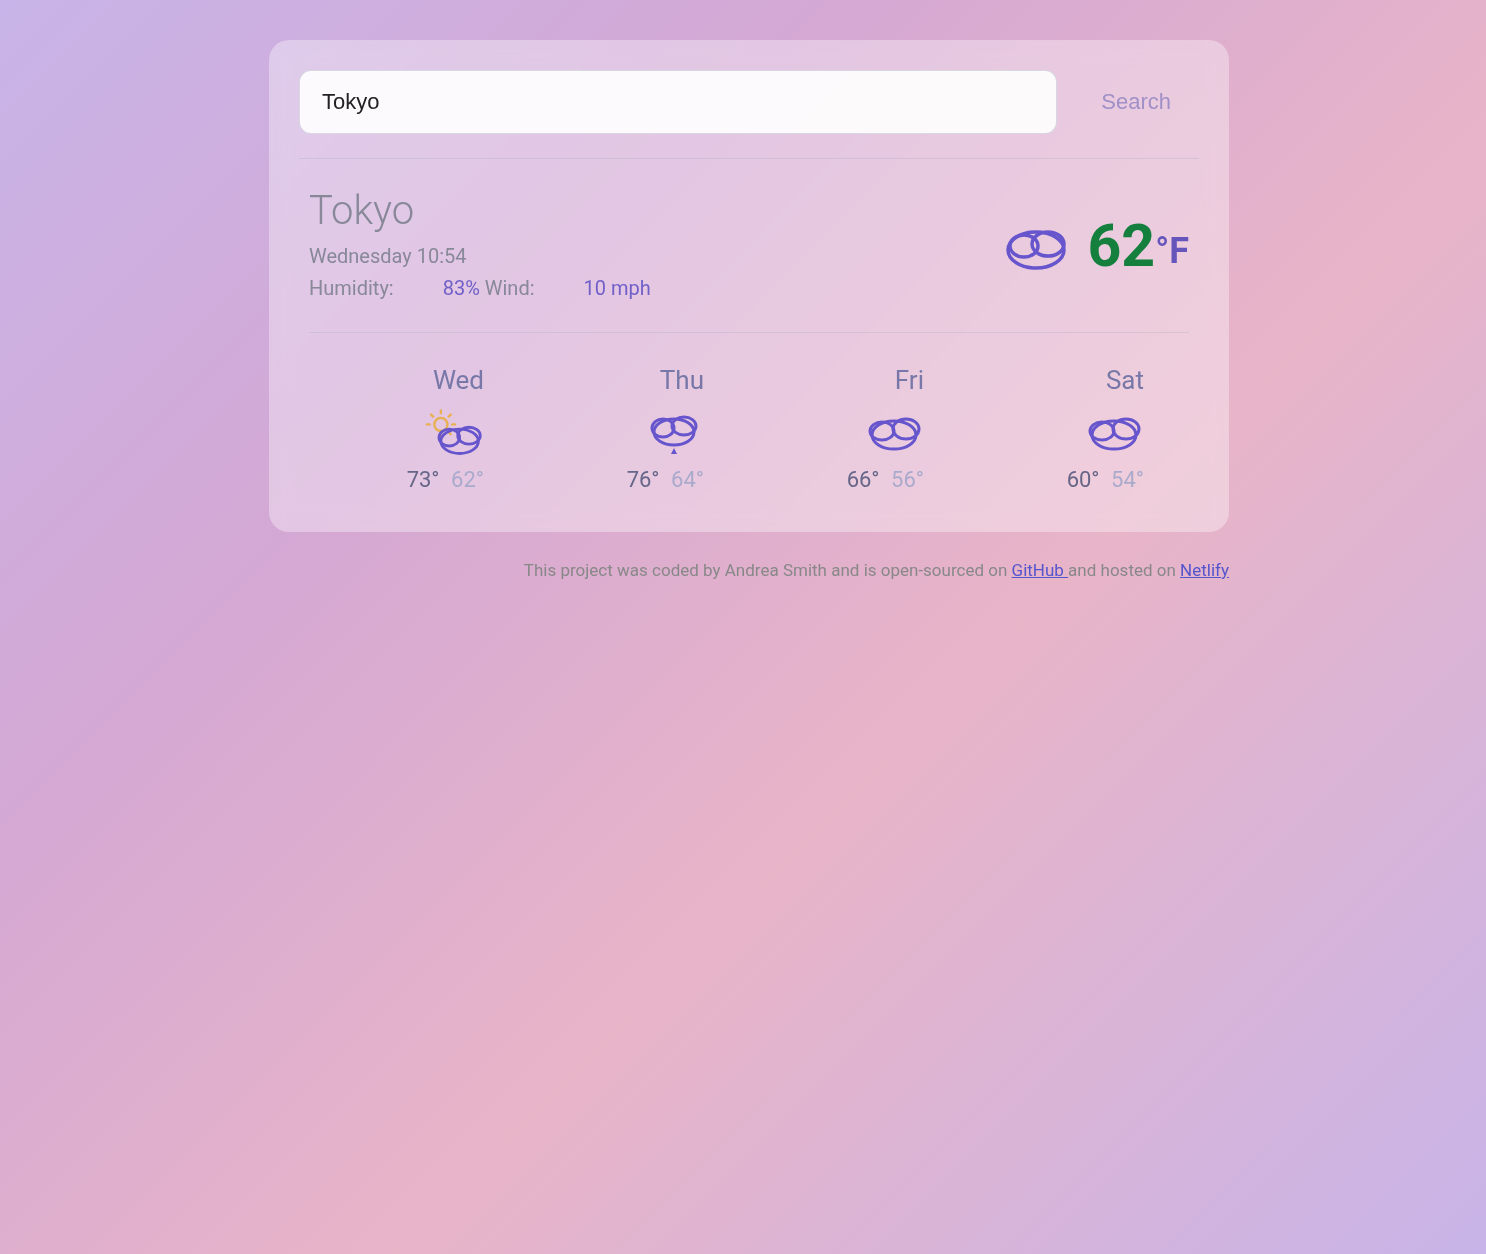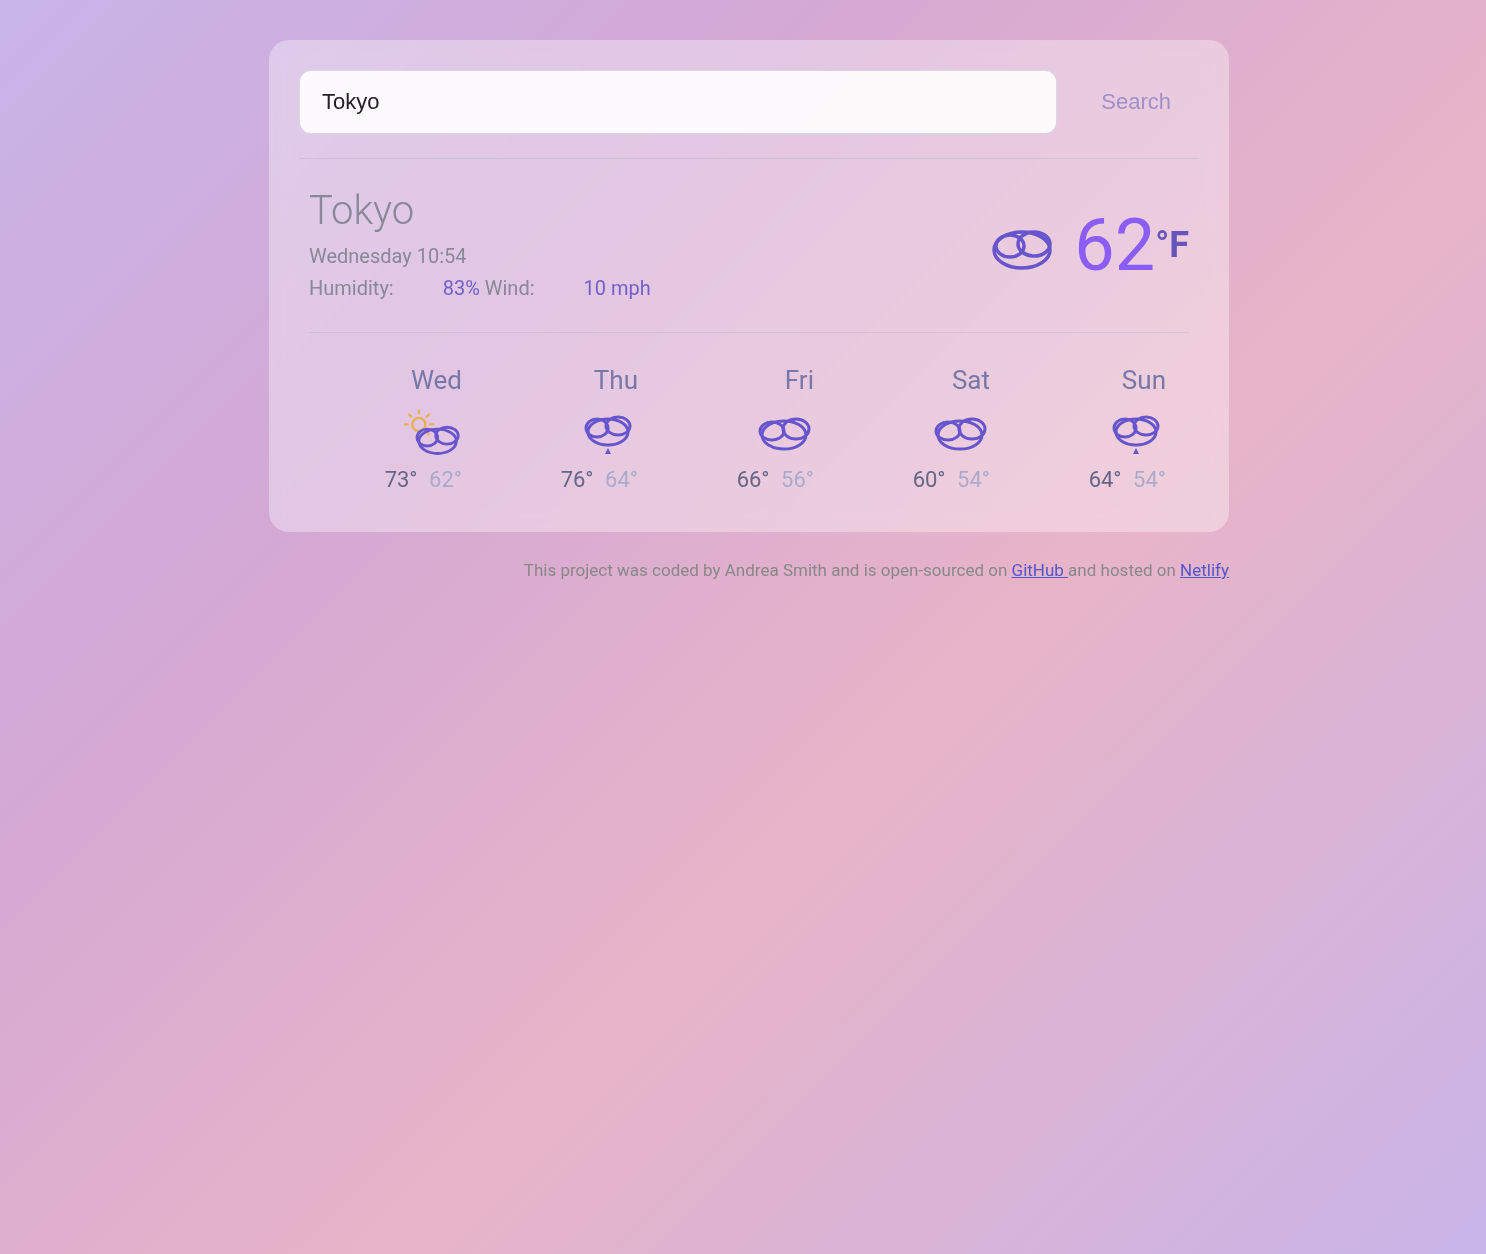--- a/index.html
+++ b/index.html
@@ -91,23 +91,23 @@
       margin-left: 44px;
     }
 
     .temp-display {
       display: flex;
       align-items: center;
       gap: 12px;
     }
 
     .temp-big {
-      font-size: 72px;
-      font-weight: 400;
-      color: #8b5cf6;
+      font-size: 59px;
+      font-weight: 700;
+      color: #15803d;
       line-height: 1;
     }
 
     .temp-unit {
       font-size: 36px;
       font-weight: 700;
       color: #6655bb;
       align-self: flex-start;
       margin-top: 14px;
     }
@@ -275,35 +275,20 @@
             <ellipse cx="18" cy="22" rx="12" ry="9" fill="none" stroke="#6655cc" stroke-width="3"></ellipse>
             <ellipse cx="42" cy="20" rx="13" ry="10" fill="none" stroke="#6655cc" stroke-width="3"></ellipse>
           </svg>
         </div>
         <div class="forecast-temps">
           <span>60°</span>
           <span class="forecast-temp-low">54°</span>
         </div>
       </div>
 
-      <div class="forecast-day">
-        <span class="day-label">Sun</span>
-        <div class="forecast-icon">
-          <svg width="60" height="54" viewBox="0 0 60 54">
-            <ellipse cx="30" cy="28" rx="20" ry="13" fill="none" stroke="#6655cc" stroke-width="3"></ellipse>
-            <ellipse cx="19" cy="24" rx="11" ry="9" fill="none" stroke="#6655cc" stroke-width="3"></ellipse>
-            <ellipse cx="40" cy="22" rx="12" ry="9" fill="none" stroke="#6655cc" stroke-width="3"></ellipse>
-            <polygon points="30,44 27,50 33,50" fill="#6655cc"></polygon>
-          </svg>
-        </div>
-        <div class="forecast-temps">
-          <span>64°</span>
-          <span class="forecast-temp-low">54°</span>
-        </div>
-      </div>
 
     </div>
   </div>
 
   <div class="footer">
     <span>This project was coded by Andrea Smith and is open-sourced on </span>
     <a href="#">GitHub </a>
     <span>and hosted on </span>
     <a href="#">Netlify</a>
   </div>

